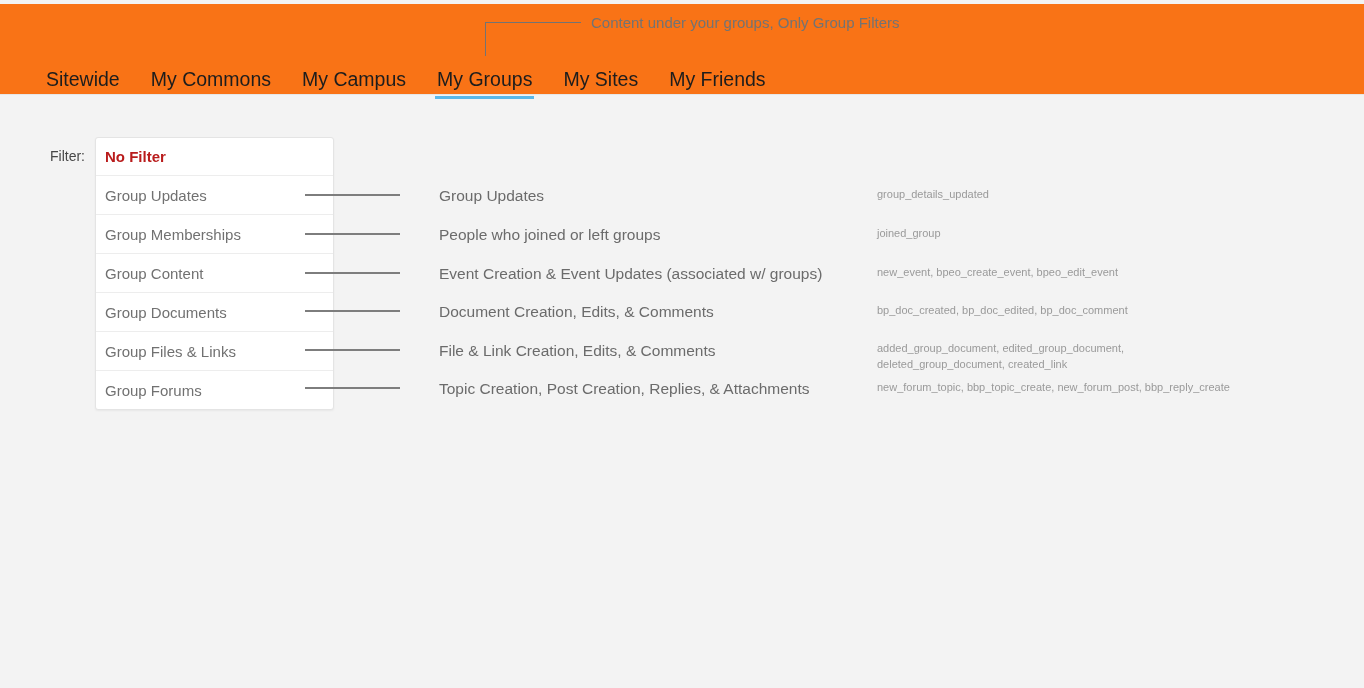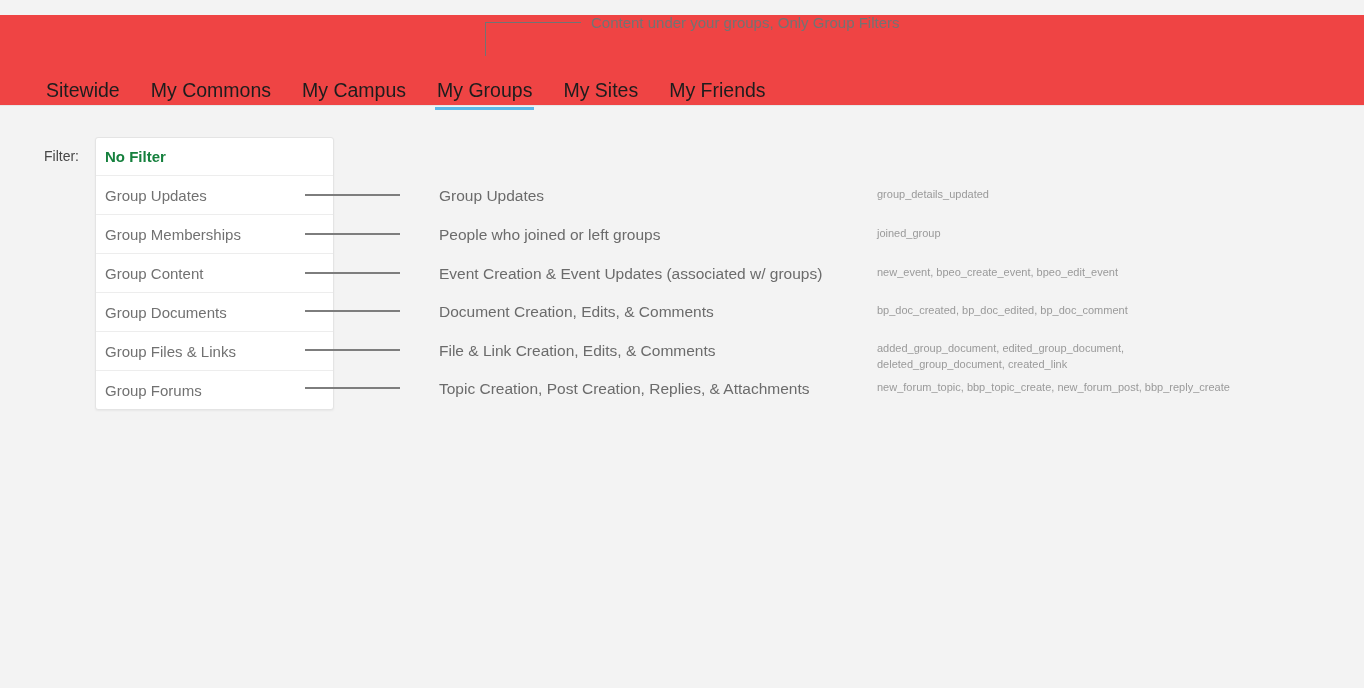--- a/index.html
+++ b/index.html
@@ -11,24 +11,24 @@
     height: 688px;
     background: #f3f3f3;
     font-family: "Liberation Sans", sans-serif;
     overflow: hidden;
     position: relative;
   }
 
   
   #top-band {
     position: absolute;
-    left: 0; top: 15px;
+    left: 0; top: 4px;
     width: 1364px;
     height: 90px;
-    background: #ef4444;
+    background: #f97316;
     border-bottom: 1px solid #e6e6e6;
   }
 
   #nav-tabs {
     position: absolute;
     left: 46px;
     top: 62px;
     display: flex;
     align-items: flex-start;
   }
@@ -76,21 +76,21 @@
     left: 485px;
     top: 22px;
     width: 1px;
     height: 34px;
     background: #737373;
   }
 
   
   #filter-label {
     position: absolute;
-    left: 44px;
+    left: 50px;
     top: 147px;
     font-size: 14px;
     line-height: 19px;
     color: #474747;
   }
 
   
   #filter-dropdown {
     position: absolute;
     left: 95px;
@@ -107,21 +107,21 @@
     display: flex;
     align-items: center;
     padding-left: 9px;
     font-size: 15px;
     color: #717171;
     box-sizing: border-box;
     border-top: 1px solid #ededed;
     cursor: pointer;
   }
   .dd-option.selected {
-    color: #15803d;
+    color: #b91c1c;
     font-weight: bold;
     border-top: none;
     height: 37px;
     text-align: center;
   }
 
   
   .row-line {
     position: absolute;
     left: 305px;

